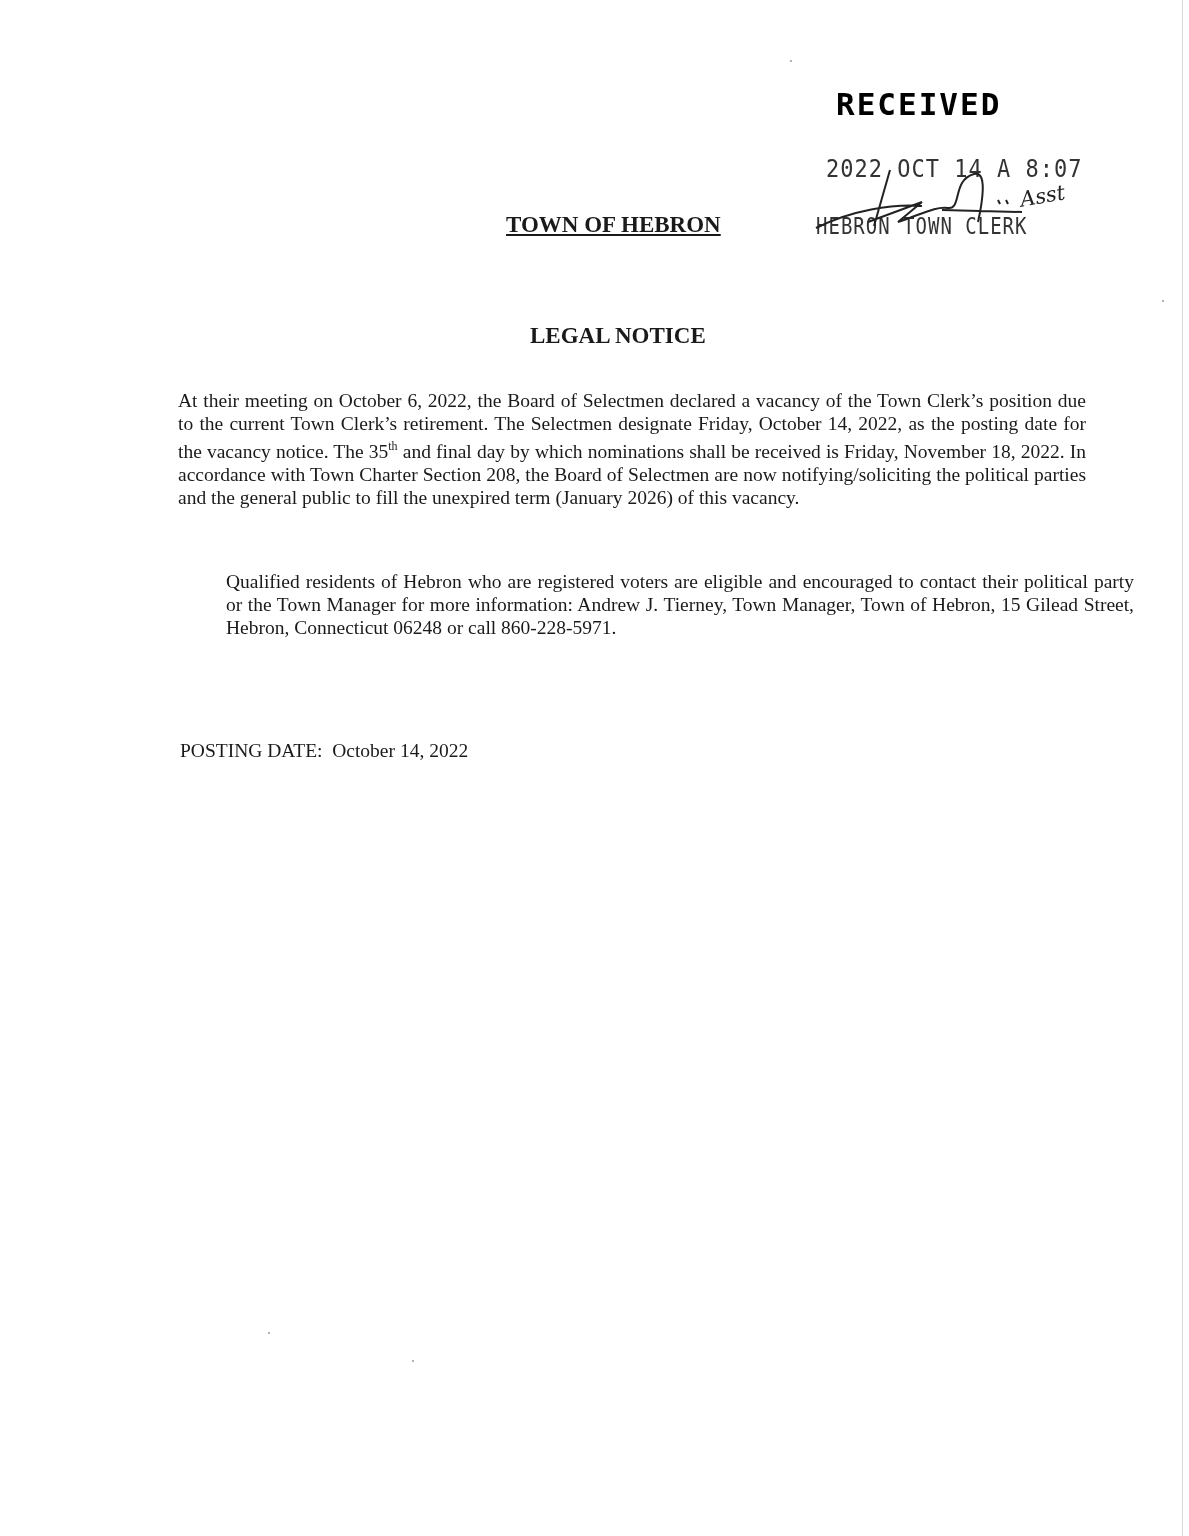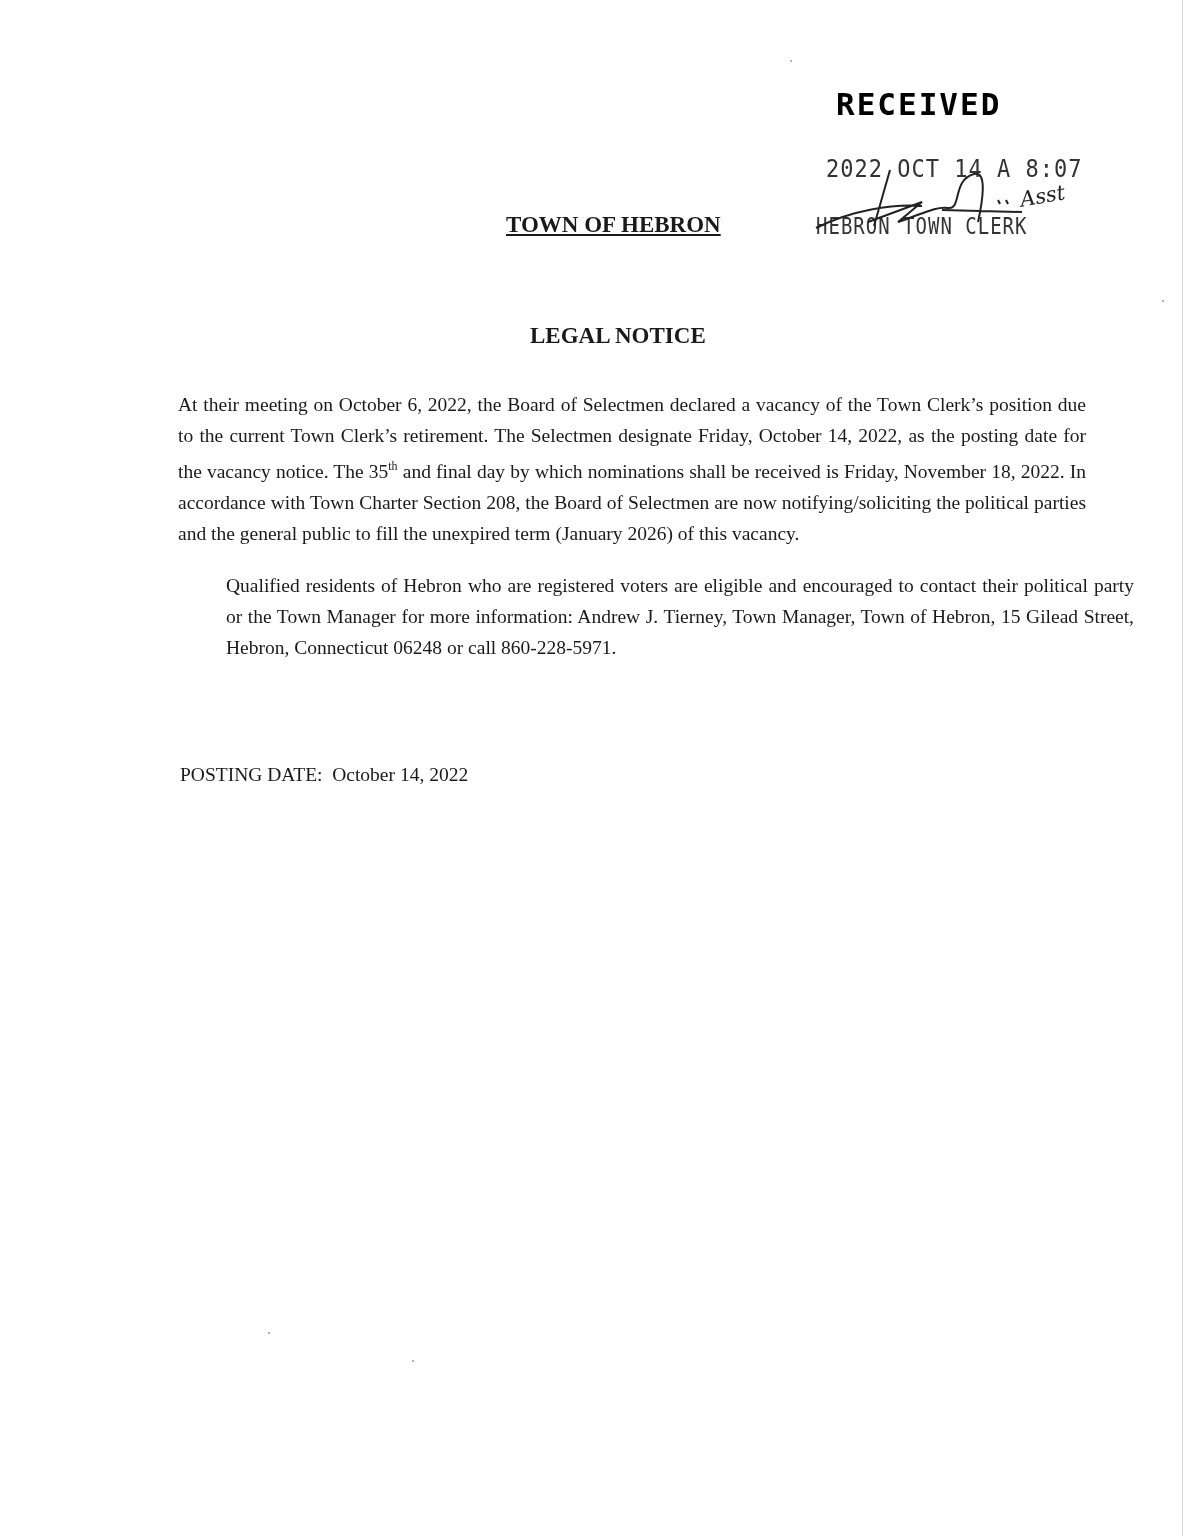--- a/index.html
+++ b/index.html
@@ -21,25 +21,25 @@
     font-size:19px; color:#333; letter-spacing:1px; transform:scaleY(1.2);
   }
   .signature { left:812px; top:160px; }
   .asst {
     left:1020px; top:184px; font-family:"DejaVu Serif",serif; font-style:italic;
     font-size:21px; color:#222; transform:rotate(-10deg);
   }
   .title1 { left:506px; top:212px; font-size:23px; font-weight:bold;text-decoration:underline; }
   .title2 { left:530px; top:275px; font-size:23px; font-weight:bold;margin-top:48px; }
   .para {
-    left:178px; width:908px; font-size:19.5px; line-height:31px; text-align:justify;
+    left:178px; width:908px; font-size:19.5px; line-height:23px; text-align:justify;
   }
   .p1 { top:389px; }
   .p2 { top:570px;margin-left:48px; }
-  .posting { left:180px; top:764px; font-size:19.5px; }
+  .posting { left:180px; top:740px; font-size:19.5px; }
   .speck { position:absolute; background:#999; width:2px; height:2px; border-radius:1px; }
   .edge { position:absolute; right:6px; width:1px; background:#d8d8d8; }
 </style>
 </head>
 <body>
 
 <div class="edge" style="top:0;height:1536px;"></div>
 <div class="speck" style="left:790px;top:60px;"></div>
 <div class="speck" style="left:268px;top:1332px;"></div>
 <div class="speck" style="left:412px;top:1360px;"></div>

